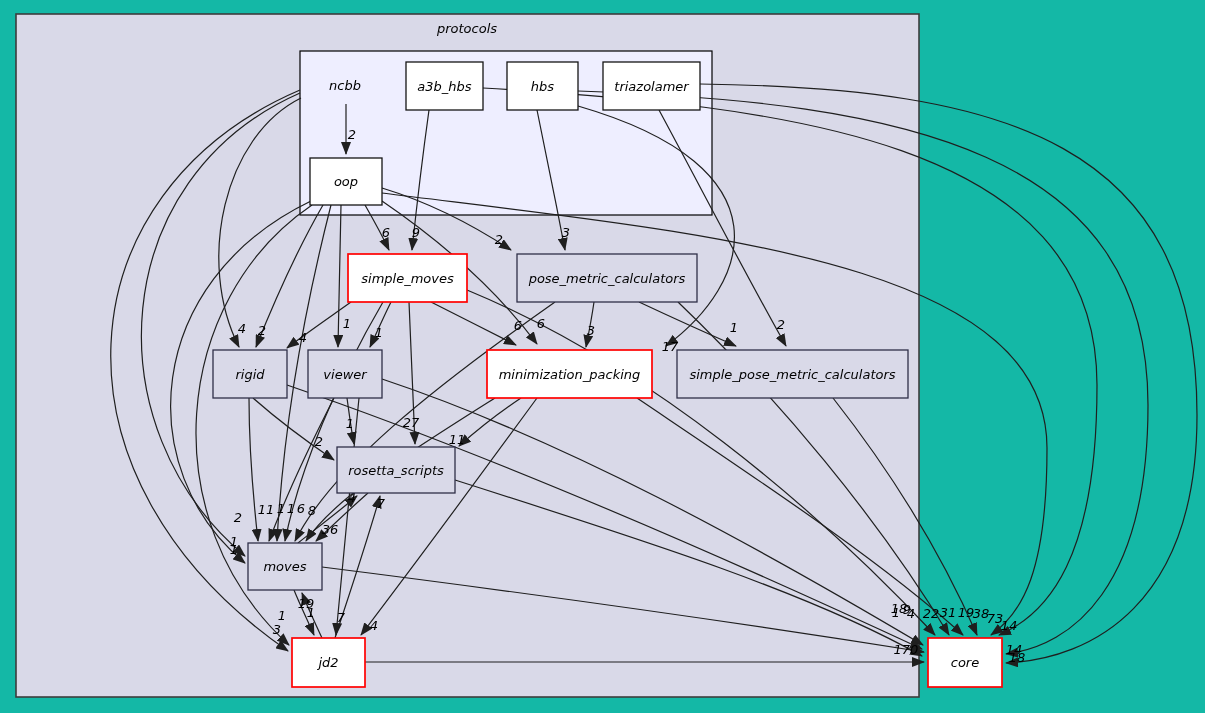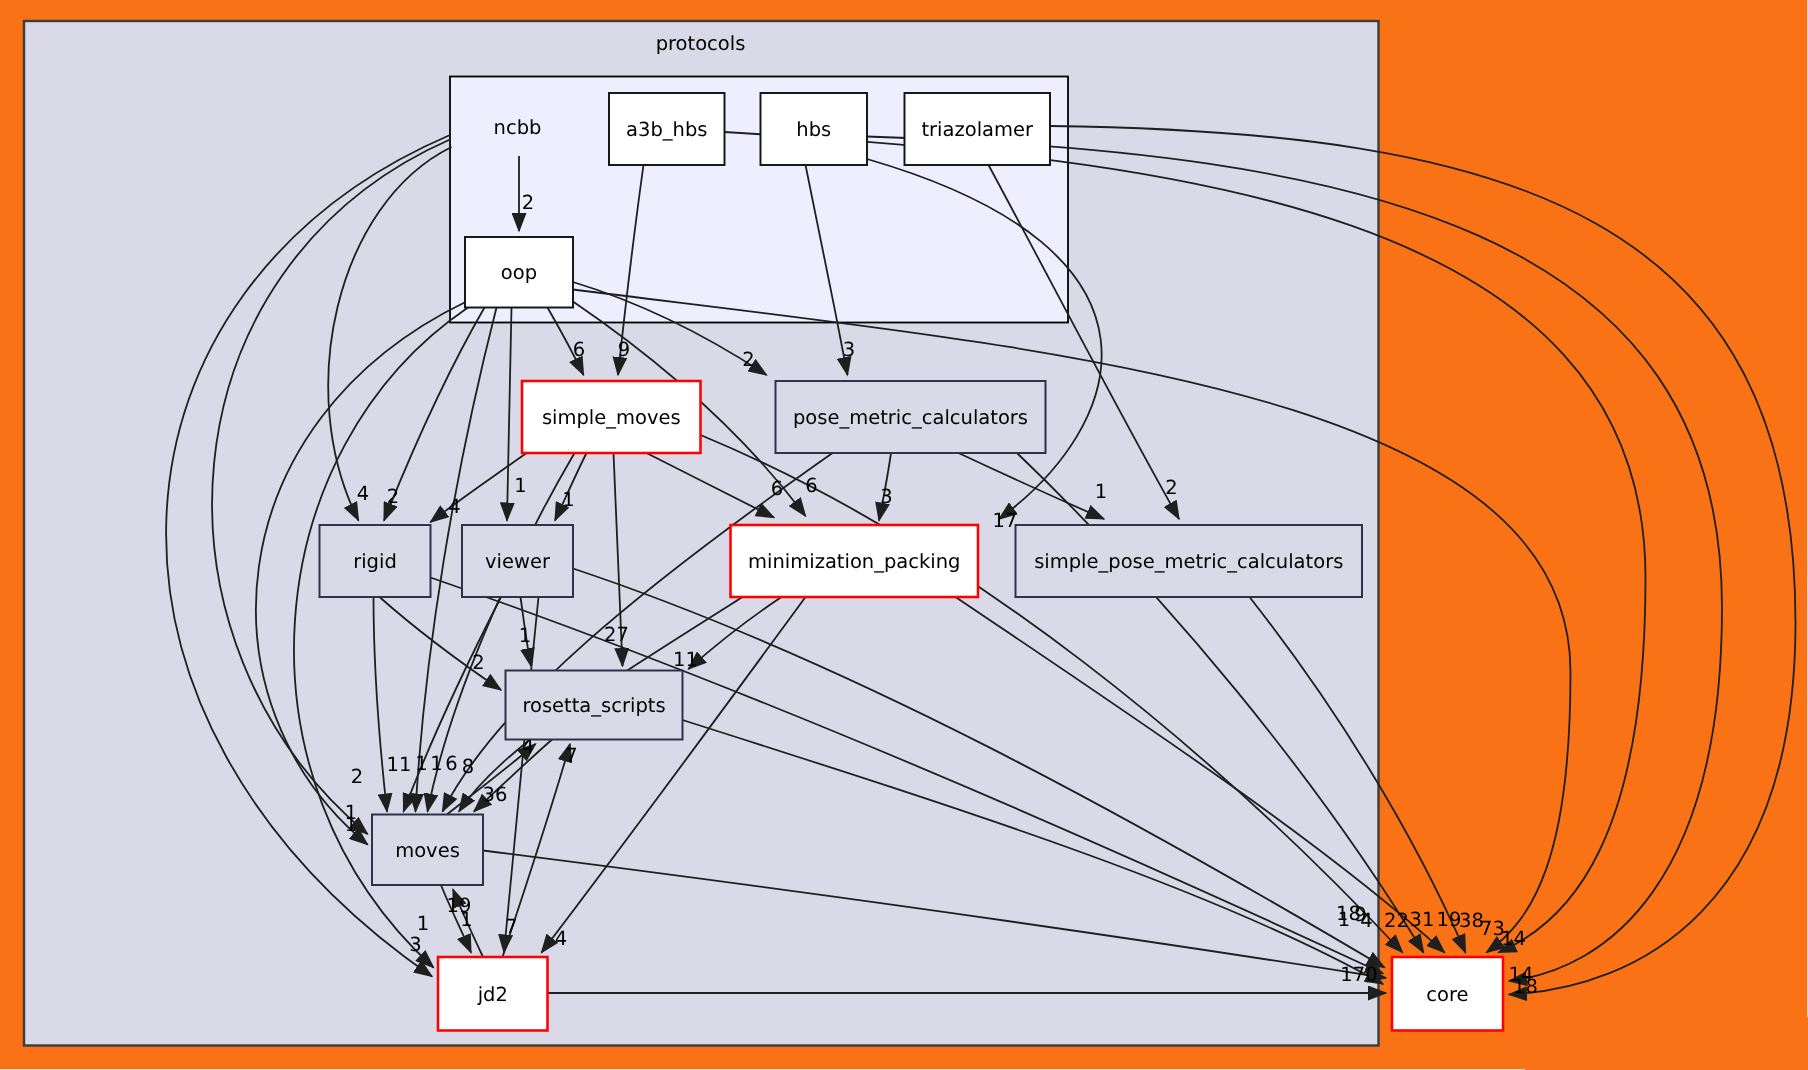--- a/index.html
+++ b/index.html
@@ -1,17 +1,17 @@
 <!DOCTYPE html>
 <html><head>
 <meta charset="utf-8">
 <style>
   html,body{margin:0;padding:0;background:#ffffff;}
-  .stage{position:relative;width:1205px;height:713px;background:#f97316;overflow:hidden;
-         font-family:"DejaVu Sans",sans-serif;}
+  .stage{position:relative;width:1205px;height:713px;background:#14b8a6;overflow:hidden;
+         font-family:"DejaVu Sans",sans-serif;font-style:italic;}
   svg{position:absolute;left:0;top:0;}
   svg text{font-family:"DejaVu Sans",sans-serif;font-size:13px;fill:#000000;}
   .edge{fill:none;stroke:#1f1f1f;stroke-width:1.2;}
   .elabel{font-size:13px;}
   .cluster-label{font-size:13px;}
   .node-label{font-size:13px;}
 </style>
 </head>
 <body>
 

